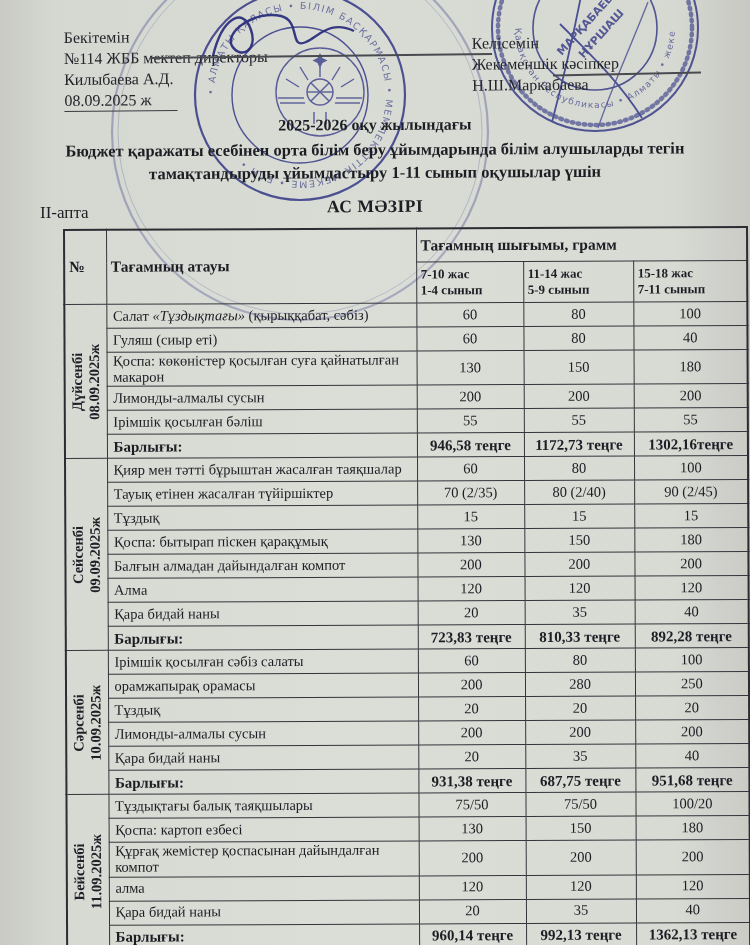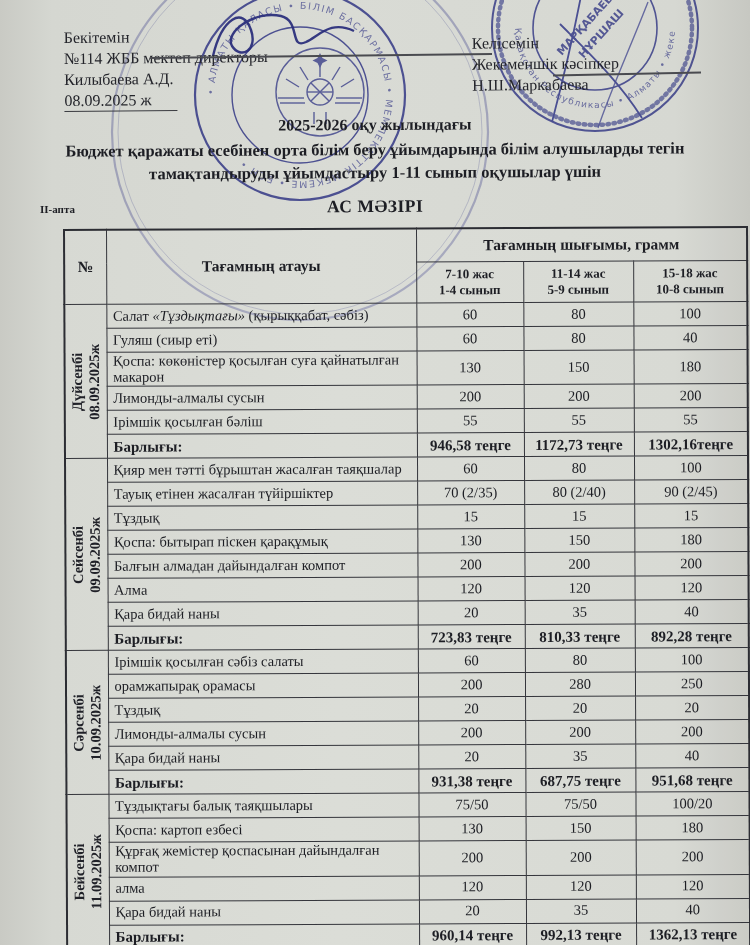--- a/index.html
+++ b/index.html
@@ -15,26 +15,26 @@
   .approve-right{left:472px; top:32px; transform:rotate(-0.5deg);}
   .approve .underlined{border-bottom:1.4px solid #3a3b40; display:inline-block; padding-right:26px;}
   .sig-line{position:absolute; background:#4a4b50; height:1.5px;}
   .sig-line-left{left:150px; top:55px; width:342px; transform:rotate(-0.7deg);}
   .sig-line-right{left:553px; top:73px; width:148px; transform:rotate(-1.2deg);}
   
   .title-block{position:absolute; left:0; right:0; top:116px; text-align:center; font-weight:bold; transform:rotate(-0.3deg);}
   .t1{font-size:16px; margin-bottom:5px;}
   .t2{font-size:16.5px; line-height:1.38;}
   .t3{font-size:17.5px; margin-top:11px; letter-spacing:.5px;}
-  .week{position:absolute; left:40px; top:203px; font-size:11px; font-weight:bold;}
+  .week{position:absolute; left:40px; top:203px; font-size:17px; font-weight:normal;}
   
   .table-wrap{position:absolute; left:63px; top:229px; transform:rotate(-0.25deg); transform-origin:left top;}
   table{border-collapse:collapse; table-layout:fixed; width:683px; border:2px solid #2c2d33; background:rgba(255,255,255,0.06);}
   td,th{border:1px solid #35363c; padding:1px 4px; font-size:14.5px; line-height:1.08; vertical-align:middle; overflow:hidden;}
-  thead th{font-weight:bold; text-align:center;margin-left:40px;}
+  thead th{font-weight:bold; text-align:left;margin-left:40px;}
   .hrow1 th{height:30px; font-size:15.5px;}
   .hrow2 th{height:38px; font-size:13px; line-height:1.25;font-family:Liberation Serif, serif;}
   .dish-row td{height:21px;}
   .total-row td{height:21px; font-weight:bold; font-size:15px;}
   td.dish{text-align:left; padding-left:6px;}
   td.val{text-align:center;}
   td.total-label{text-align:left; padding-left:6px;}
   td.day-cell{position:relative; padding:0;}
   .vert{
     position:absolute; top:50%; left:50%;
@@ -157,21 +157,21 @@
           <th>
             <div>7-10 жас</div>
             <div>1-4 сынып</div>
           </th>
           <th>
             <div>11-14 жас</div>
             <div>5-9 сынып</div>
           </th>
           <th>
             <div>15-18 жас</div>
-            <div>10-8 сынып</div>
+            <div>7-11 сынып</div>
           </th>
         </tr>
       </thead>
       <tbody id="menu-body">
           <tr class="dish-row">
             <td class="day-cell" rowspan="6">
               <div class="vert">
                 <div>Дүйсенбі</div>
                 <div>08.09.2025ж</div>
               </div>

